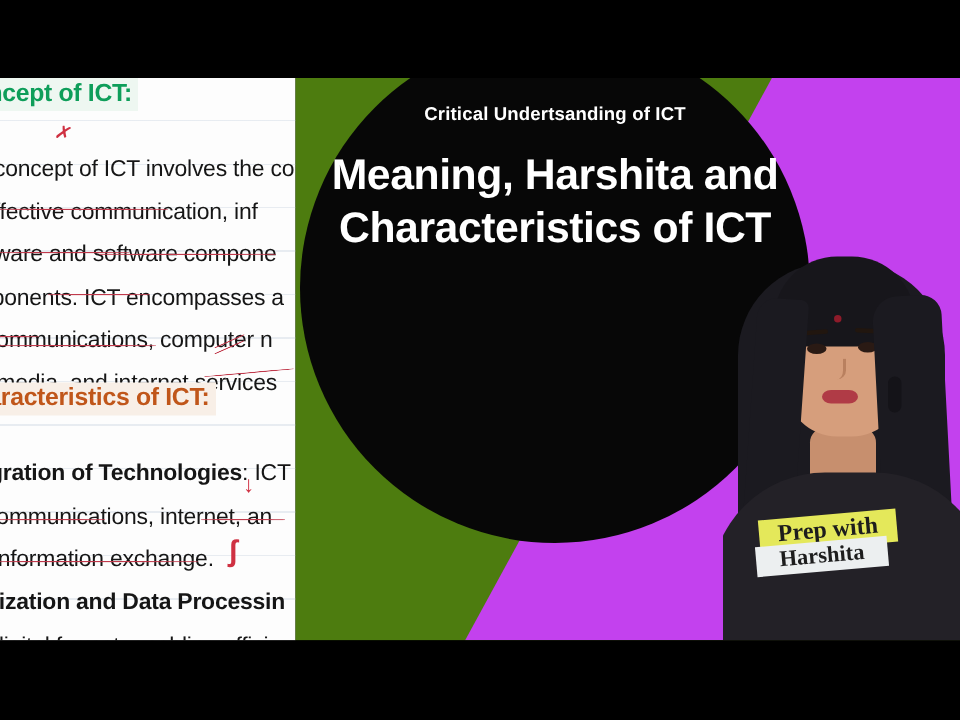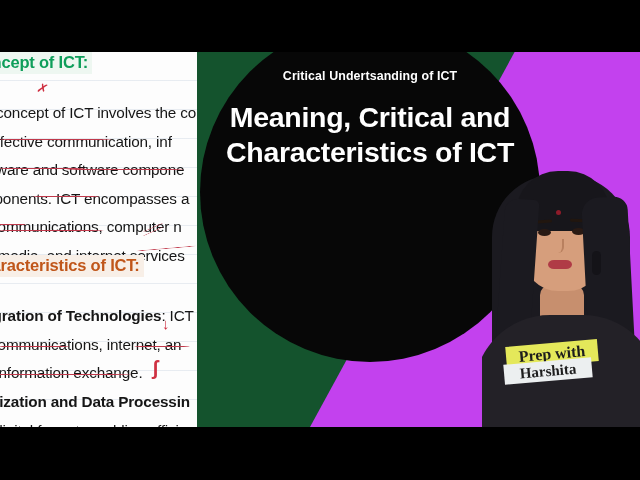--- a/index.html
+++ b/index.html
@@ -53,21 +53,21 @@
   .p3{top:336px;}
   .bold{font-weight:bold;}
 
   
   .uline{position:absolute;height:0;border-top:1.6px solid #c0394b;border-radius:40%;}
   .mark{position:absolute;color:#cf3142;font-size:13px;line-height:1;}
 
   
   .purple{
     position:absolute;left:197px;top:0;width:443px;height:375px;
-    background:#14532d;overflow:hidden;
+    background:#4d7c0f;overflow:hidden;
   }
   .purple-wedge{
     position:absolute;right:0;top:0;width:330px;height:375px;
     background:#c341ee;
     clip-path:polygon(100% 0%, 100% 100%, 0% 100%, 62% 0%);
   }
 
   
   .circle{
     position:absolute;left:3px;top:-30px;width:340px;height:340px;
@@ -200,21 +200,21 @@
         <i class="uline" style="left:14px;top:322px;width:152px;"></i>
         <span class="mark" style="left:186px;top:306px;font-size:20px;font-weight:bold;">ʃ</span>
       </div>
     </div>
 
     <div class="purple">
       <div class="purple-wedge"></div>
 
       <div class="circle">
         <div class="eyebrow">Critical Undertsanding of ICT</div>
-        <div class="maintitle">Meaning, Critical and Characteristics of ICT</div>
+        <div class="maintitle">Meaning, Harshita and Characteristics of ICT</div>
       </div>
 
       <div class="presenter">
         <div class="p-hair-back"></div>
         <div class="p-neck"></div>
         <div class="p-face"></div>
         <div class="p-hairtop"></div>
         <div class="brow l"></div>
         <div class="brow r"></div>
         <div class="eye l"></div>

